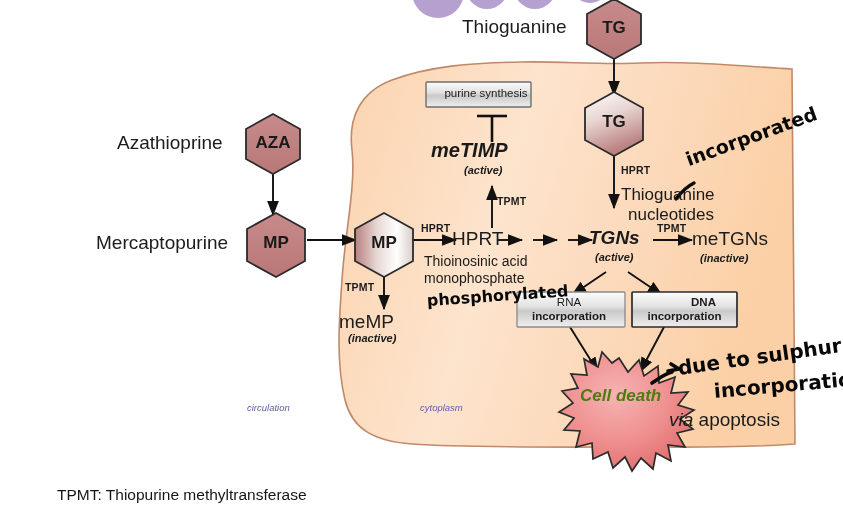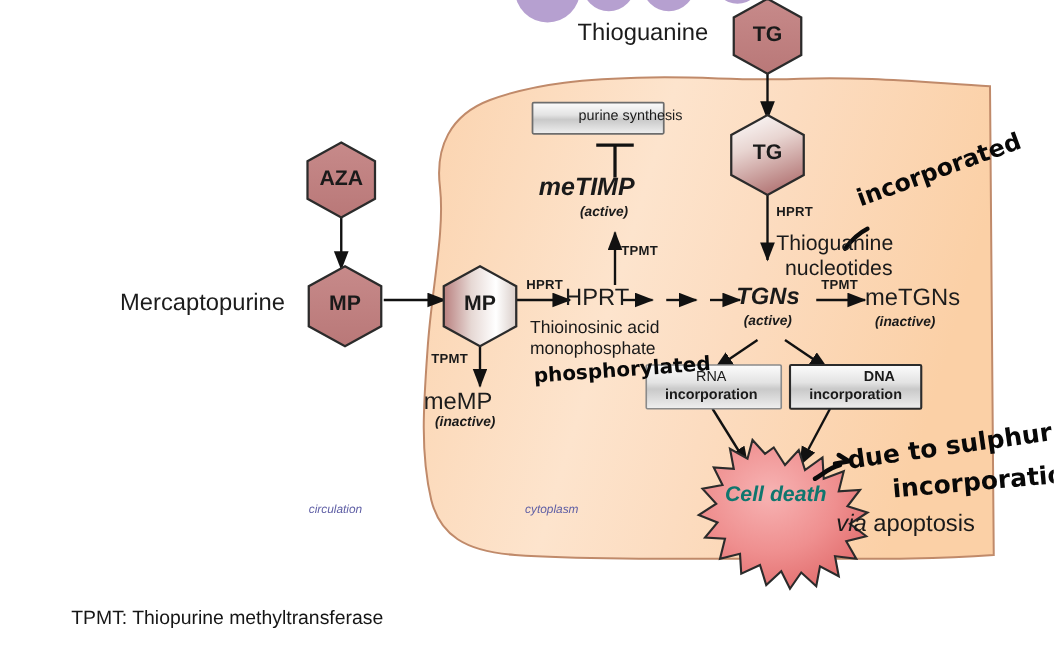--- a/index.html
+++ b/index.html
@@ -166,20 +166,21 @@
     <g stroke="#0a0a0a" fill="none">
       <path d="M676,199 C682,191 688,186 694,183" stroke-width="3.4" stroke-linecap="round"></path>
       <path d="M652,383 C660,378 664,374 672,372" stroke-width="3.6" stroke-linecap="round"></path>
       <path d="M668,371 L679,369 L671,364" stroke-width="3.6" stroke-linecap="round" stroke-linejoin="round"></path>
     </g>
   </svg>
 
   <div class="lbl cmp" style="left:247px;top:403px;">circulation</div>
   <div class="lbl cmp" style="left:420px;top:403px;">cytoplasm</div>
 
+  <div class="lbl big" style="left:117px;top:133px;">Azathioprine</div>
   <div class="lbl big" style="left:96px;top:233px;">Mercaptopurine</div>
   <div class="lbl big" style="left:462px;top:17px;">Thioguanine</div>
 
   <div class="lbl hexlabel" style="left:252px;top:134px;width:42px;text-align:center;">AZA</div>
   <div class="lbl hexlabel" style="left:255px;top:234px;width:42px;text-align:center;">MP</div>
   <div class="lbl hexlabel" style="left:363px;top:234px;width:42px;text-align:center;">MP</div>
   <div class="lbl hexlabel" style="left:593px;top:19px;width:42px;text-align:center;">TG</div>
   <div class="lbl hexlabel" style="left:593px;top:113px;width:42px;text-align:center;">TG</div>
 
   <div class="lbl tiny" style="left:421px;top:223px;">HPRT</div>
@@ -199,33 +200,33 @@
   <div class="lbl subt" style="left:464px;top:165px;">(active)</div>
 
   <div class="lbl boldital" style="left:589px;top:228px;font-size:19px;">TGNs</div>
   <div class="lbl subt" style="left:595px;top:252px;">(active)</div>
   <div class="lbl mid" style="left:621px;top:186px;">Thioguanine</div>
   <div class="lbl mid" style="left:628px;top:206px;">nucleotides</div>
 
   <div class="lbl big" style="left:692px;top:229px;">meTGNs</div>
   <div class="lbl subt" style="left:700px;top:253px;">(inactive)</div>
 
-  <div class="lbl boxtxt" style="left:426px;top:87px;width:120px;text-align:right;">purine synthesis</div>
+  <div class="lbl boxtxt" style="left:426px;top:87px;width:120px;">purine synthesis</div>
 
   <div class="abs" style="left:517px;top:296px;width:104px;">
     <div class="boxtxt">RNA</div>
     <div class="boxtxt" style="font-weight:bold;">incorporation</div>
   </div>
 
   <div class="abs" style="left:632px;top:296px;width:105px;">
     <div class="boxtxt" style="font-weight:bold;padding-left:38px;">DNA</div>
     <div class="boxtxt" style="font-weight:bold;">incorporation</div>
   </div>
 
-  <div class="lbl boldital" style="left:580px;top:387px;font-size:17px;color:#0f766e;">Cell death</div>
+  <div class="lbl boldital" style="left:580px;top:387px;font-size:17px;color:#4d7c0f;">Cell death</div>
   <div class="abs" style="left:669px;top:409px;font-size:19px;">
     <span class="ital">via</span>
     <span>apoptosis</span>
   </div>
 
   <div class="lbl hand" style="left:690px;top:150px;font-size:19px;
               transform:rotate(-20deg);transform-origin:left bottom;">incorporated</div>
 
   <div class="lbl hand" style="left:427px;top:293px;font-size:16px;
               transform:rotate(-4deg);transform-origin:left center;">phosphorylated</div>

